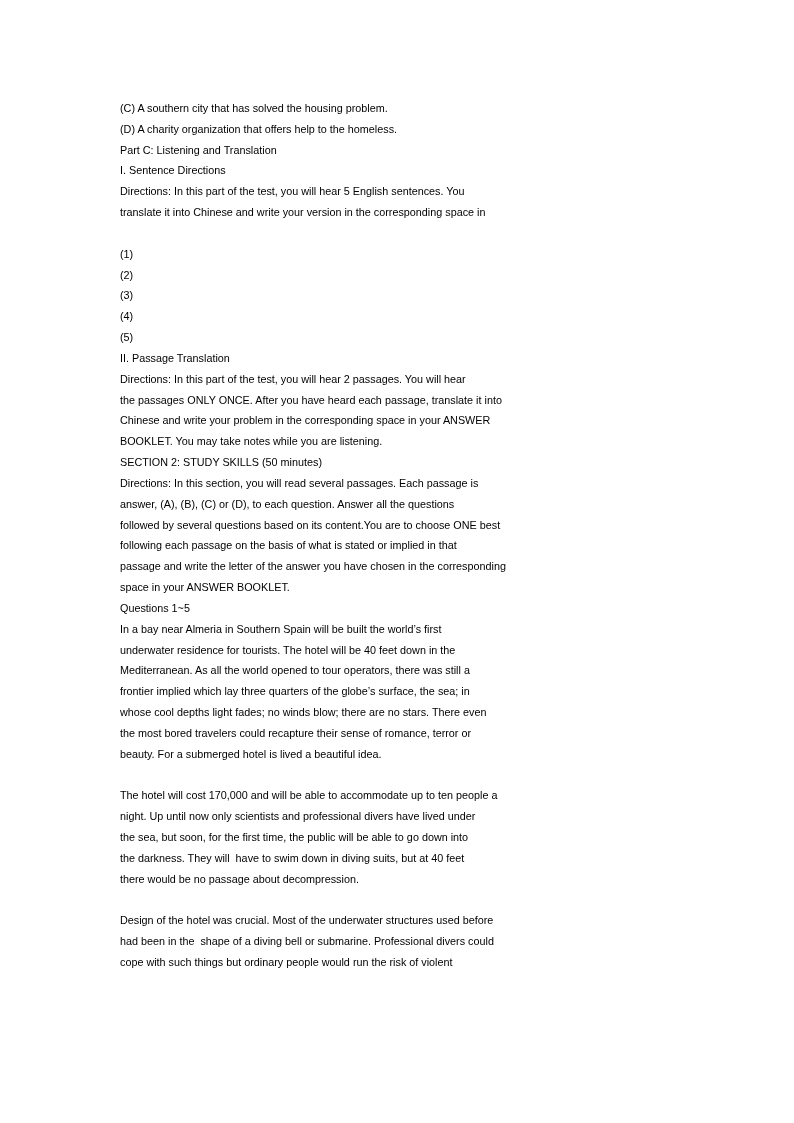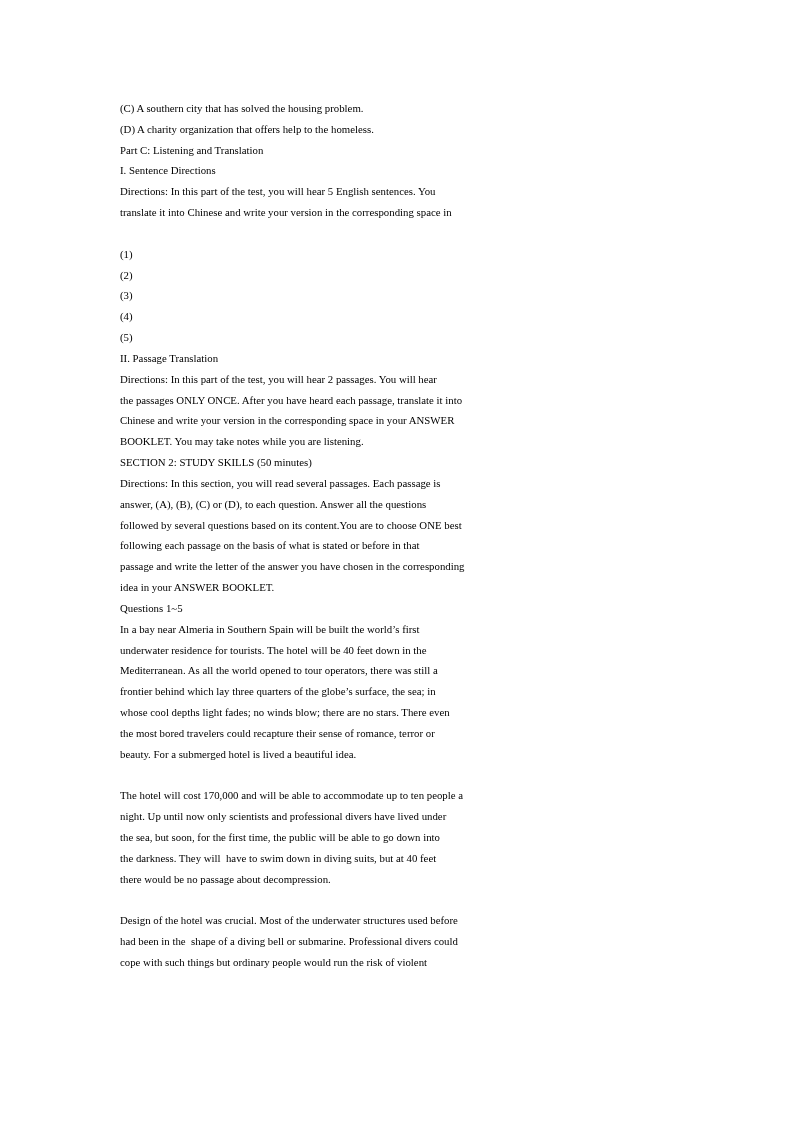--- a/index.html
+++ b/index.html
@@ -11,21 +11,21 @@
     width: 794px;
     height: 1123px;
     position: relative;
     overflow: hidden;
   }
   .page {
     position: absolute;
     left: 120px;
     top: 98px;
     width: 600px;
-    font-family: Liberation Serif, serif;
+    font-family: Liberation Sans, sans-serif;
     font-size: 10.8px;
     line-height: 20.84px;
     color: #000000;
   }
   .line {
     display: block;
     white-space: pre;
     height: 20.84px;
   }
   .blank {
@@ -59,43 +59,43 @@
       <span class="line">(4)</span>
       <span class="line">(5)</span>
     </div>
   </div>
 
   <div>
     <span class="line">II. Passage Translation</span>
     <div>
       <span class="line">Directions: In this part of the test, you will hear 2 passages. You will hear</span>
       <span class="line">the passages ONLY ONCE. After you have heard each passage, translate it into</span>
-      <span class="line">Chinese and write your version in the corresponding space in your ANSWER</span>
+      <span class="line">Chinese and write your problem in the corresponding space in your ANSWER</span>
       <span class="line">BOOKLET. You may take notes while you are listening.</span>
     </div>
   </div>
 
   <div>
     <span class="line">SECTION 2: STUDY SKILLS (50 minutes)</span>
     <div>
       <span class="line">Directions: In this section, you will read several passages. Each passage is</span>
       <span class="line">answer, (A), (B), (C) or (D), to each question. Answer all the questions</span>
       <span class="line">followed by several questions based on its content.You are to choose ONE best</span>
-      <span class="line">following each passage on the basis of what is stated or before in that</span>
+      <span class="line">following each passage on the basis of what is stated or implied in that</span>
       <span class="line">passage and write the letter of the answer you have chosen in the corresponding</span>
-      <span class="line">idea in your ANSWER BOOKLET.</span>
+      <span class="line">space in your ANSWER BOOKLET.</span>
     </div>
     <span class="line">Questions 1~5</span>
 
     <div>
       <div>
         <span class="line">In a bay near Almeria in Southern Spain will be built the world’s first</span>
         <span class="line">underwater residence for tourists. The hotel will be 40 feet down in the</span>
         <span class="line">Mediterranean. As all the world opened to tour operators, there was still a</span>
-        <span class="line">frontier behind which lay three quarters of the globe’s surface, the sea; in</span>
+        <span class="line">frontier implied which lay three quarters of the globe’s surface, the sea; in</span>
         <span class="line">whose cool depths light fades; no winds blow; there are no stars. There even</span>
         <span class="line">the most bored travelers could recapture their sense of romance, terror or</span>
         <span class="line">beauty. For a submerged hotel is lived a beautiful idea.</span>
       </div>
       <span class="blank"></span>
       <div>
         <span class="line">The hotel will cost 170,000 and will be able to accommodate up to ten people a</span>
         <span class="line">night. Up until now only scientists and professional divers have lived under</span>
         <span class="line">the sea, but soon, for the first time, the public will be able to go down into</span>
         <span class="line">the darkness. They will  have to swim down in diving suits, but at 40 feet</span>

